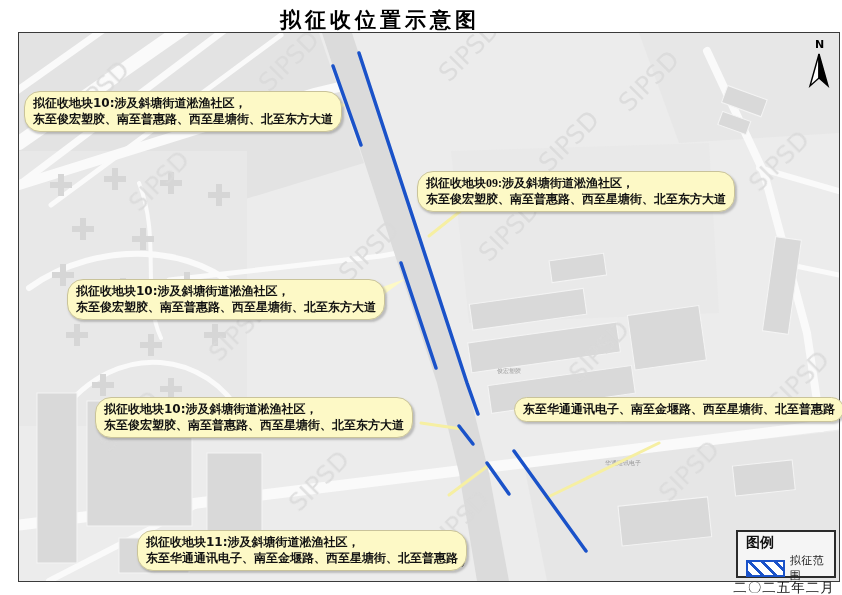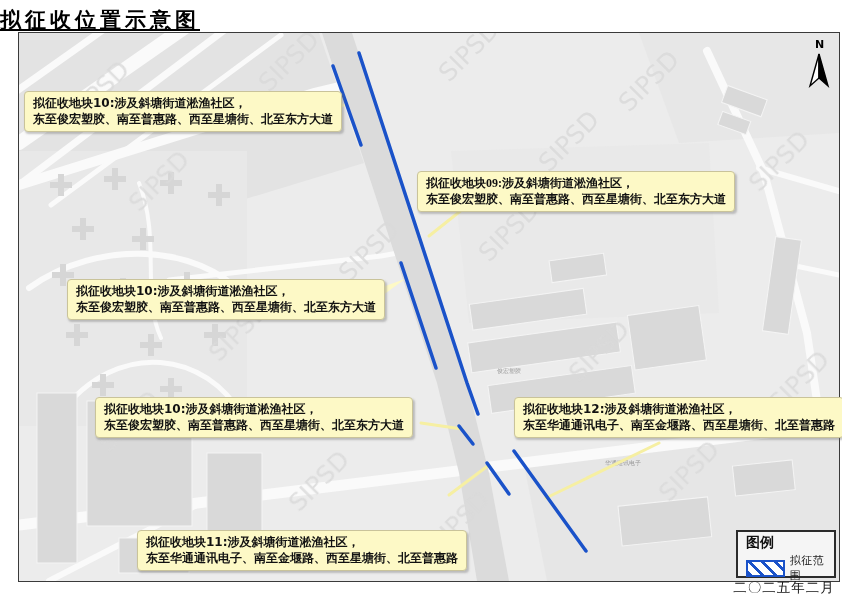--- a/index.html
+++ b/index.html
@@ -1,23 +1,23 @@
 <!DOCTYPE html>
 <html><head>
 <meta charset="utf-8">
 <style>
   html,body{margin:0;padding:0;background:#ffffff;}
   #stage{position:relative;width:842px;height:595px;overflow:hidden;background:#fff;
          font-family:"DejaVu Sans","Liberation Sans",sans-serif;}
-  .page-title{position:absolute;left:0;top:6px;width:760px;text-align:left;
-      font-size:21px;font-weight:bold;letter-spacing:4px;color:#000;text-decoration:underline;}
+  .page-title{position:absolute;left:0;top:6px;width:760px;text-align:center;
+      font-size:21px;font-weight:bold;letter-spacing:4px;color:#000;}
   .map-frame{position:absolute;left:18px;top:32px;width:820px;height:548px;
       border:1.5px solid #3a3a3a;background:#ececec;box-sizing:content-box;}
   .map-frame svg{display:block;}
-  .callout{position:absolute;background:#fdf9c6;border:1px solid #c9c39a;border-radius:4px;
+  .callout{position:absolute;background:#fdf9c6;border:1px solid #c9c39a;border-radius:16px;
       padding:3px 8px 4px 8px;box-shadow:1.5px 2px 2px rgba(110,110,110,.38);
       font-size:12px;font-weight:bold;line-height:16px;color:#111;white-space:nowrap;z-index:5;}
   .scale-label{position:absolute;left:402px;top:553px;font-size:15px;color:#111;
       letter-spacing:1px;z-index:4;}
   .legend-box{position:absolute;left:736px;top:530px;width:100px;height:48px;
       border:2px solid #2b2b2b;background:#f5f5f5;z-index:6;box-sizing:border-box;}
   .legend-title{font-size:14px;font-weight:bold;color:#111;margin:2px 0 1px 8px;}
   .legend-row{display:flex;align-items:center;margin-left:8px;}
   .legend-swatch{width:36px;height:13px;border:2px solid #1a52c9;background:
       repeating-linear-gradient(45deg,#1a52c9 0 3px,#ffffff 3px 9px);}
@@ -164,21 +164,20 @@
   </div>
   <div class="callout" style="left:67px;top:279px;">
     <div>拟征收地块10:涉及斜塘街道淞渔社区，</div>
     <div>东至俊宏塑胶、南至普惠路、西至星塘街、北至东方大道</div>
   </div>
   <div class="callout" style="left:95px;top:397px;">
     <div>拟征收地块10:涉及斜塘街道淞渔社区，</div>
     <div>东至俊宏塑胶、南至普惠路、西至星塘街、北至东方大道</div>
   </div>
   <div class="callout" style="left:514px;top:397px;">
-    <div>拟征收地块12:涉及斜塘街道淞渔社区，</div>
     <div>东至华通通讯电子、南至金堰路、西至星塘街、北至普惠路</div>
   </div>
   <div class="callout" style="left:137px;top:482px;margin-top:48px;">
     <div>拟征收地块11:涉及斜塘街道淞渔社区，</div>
     <div>东至华通通讯电子、南至金堰路、西至星塘街、北至普惠路</div>
   </div>
 
   <div class="north-n">N</div>
   <svg class="north-arrow" width="30" height="52" viewBox="0 0 30 52">
     <polygon points="15,16 6,48 15,40" fill="#ffffff" stroke="#000" stroke-width="1.4"></polygon>

